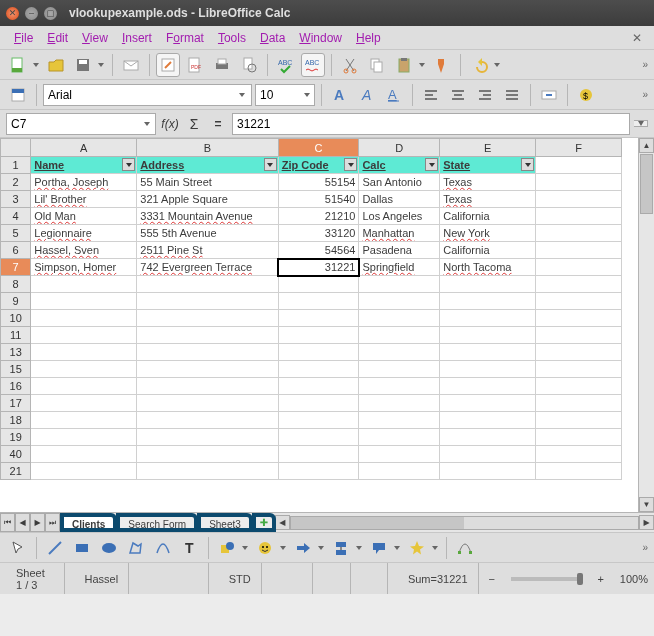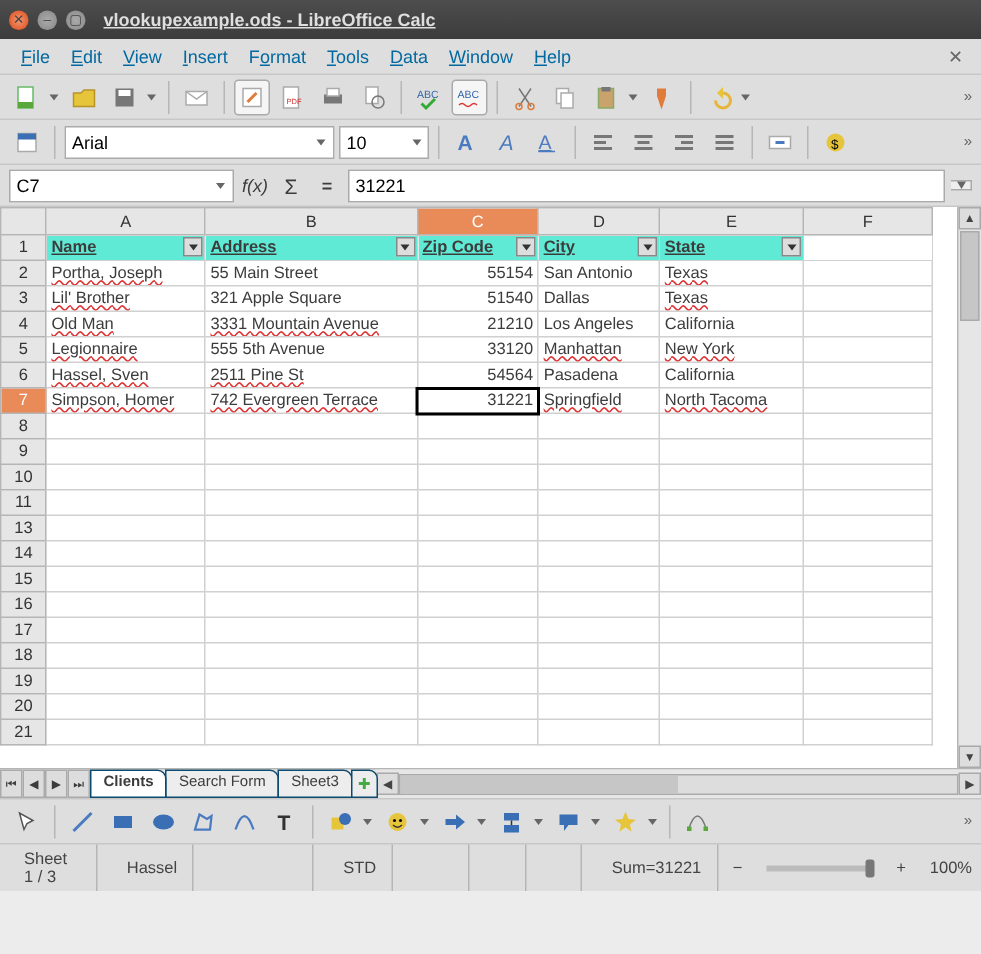--- a/index.html
+++ b/index.html
@@ -4,25 +4,25 @@
 <style>
   * { box-sizing: border-box; margin: 0; padding: 0; }
   body { font-family: "Liberation Sans", Arial, sans-serif; font-size: 12px; background: #ececec; color: #3c3c3c; width: 654px; }
   
   
   .titlebar { background: linear-gradient(#4d4d4d,#3c3c3c); height: 26px; display:flex; align-items:center; padding:0 6px; color:#ddd; }
   .titlebar .dot { width:13px; height:13px; border-radius:50%; margin-right:6px; display:inline-flex; align-items:center; justify-content:center; font-size:9px; color:#444;}
   .dot-close{ background: radial-gradient(#f29773,#dd4814);}
   .dot-min{ background: radial-gradient(#aaa,#888);}
   .dot-max{ background: radial-gradient(#aaa,#888);}
-  .titlebar .title { margin-left:6px; font-weight:bold; color:#dfdfdf;text-decoration:underline;}
+  .titlebar .title { margin-left:6px; font-weight:bold; color:#dfdfdf;}
   
   
   .menubar { background:#dedede; height:24px; display:flex; align-items:center; padding:0 8px; gap:2px; border-bottom:1px solid #c7c7c7;}
-  .menubar .mitem { padding:2px 6px; color:#0369a1; }
+  .menubar .mitem { padding:2px 6px; color:#a21caf; }
   .menubar .mitem u { text-decoration: underline; }
   .menubar .close-x { margin-left:auto; color:#666; padding:0 4px;}
   
   
   .toolbar { background:#dedede; height:30px; display:flex; align-items:center; padding:0 6px; gap:3px; border-bottom:1px solid #c7c7c7;}
   .tbtn { width:24px;height:24px; display:inline-flex; align-items:center; justify-content:center; border:1px solid transparent; border-radius:3px; background:transparent;}
   .tbtn:active,.tbtn.pressed { border:1px solid #aaa; background:#f5f5f5;}
   .tbtn svg { width:18px;height:18px;}
   .sep { width:1px; height:22px; background:#b6b6b6; margin:0 3px;}
   .dropdown-caret{width:8px; display:inline-flex; align-items:center;}
@@ -62,21 +62,21 @@
   tr.hdr-row td.cell .filt::after{content:"";border-left:3px solid transparent;border-right:3px solid transparent;border-top:4px solid #333;}
   .spellred{ text-decoration: underline wavy #d33 1px;}
   .cursor-cell{ outline:2px solid #000; outline-offset:-1px;}
   .vscroll{width:16px; background:#e6e6e6; border-left:1px solid #b5b5b5; display:flex; flex-direction:column;}
   .vscroll .arr,.hscroll .arr{height:15px;width:15px;background:#ddd;border:1px solid #aaa;display:flex;align-items:center;justify-content:center;font-size:8px;color:#444;}
   .vscroll .thumb{background:#c6c6c6;border:1px solid #aaa;margin:1px;}
   
   
   .tabrow{ height:20px; background:#e6e6e6; display:flex; align-items:stretch; border-top:1px solid #b5b5b5;}
   .tabnav{ width:15px; display:flex; align-items:center; justify-content:center; border:1px solid #aaa; background:#ddd; font-size:8px;}
-  .tab{ padding:2px 8px; font-size:10px; border:1px solid #0c4a6e; background:#ededed; border-top-right-radius:6px; margin-right:-1px; position:relative;}
+  .tab{ padding:2px 8px; font-size:10px; border:4px solid #0c4a6e; background:#ededed; border-top-right-radius:6px; margin-right:-1px; position:relative;}
   .tab.active{ background:#fff; font-weight:bold; z-index:2;}
   .tab.new{ width:18px; display:flex; align-items:center; justify-content:center; color:#4a4;}
   .hscroll{ flex:1; display:flex; align-items:center; background:#e6e6e6;}
   .hscroll .track{flex:1;height:14px;background:#ddd;border:1px solid #aaa;position:relative;}
   .hscroll .thumb{position:absolute;left:0;top:0;bottom:0;width:50%;background:#c6c6c6;}
   
   
   .bottombar{ background:#dedede; height:30px; display:flex; align-items:center; padding:0 6px; gap:3px; border-top:1px solid #c7c7c7;}
   
   
@@ -215,21 +215,21 @@
 </div>
 
 <div class="fmtbar">
   <span class="tbtn">
       <svg viewBox="0 0 18 18">
         <rect x="3" y="3" width="12" height="12" fill="#fff" stroke="#aaa"></rect>
         <rect x="3" y="3" width="12" height="4" class="ic-blue"></rect>
       </svg>
     </span>
   <span class="sep"></span>
-  <span class="combo" style="width:180px">
+  <span class="combo" style="width:209px">
     <input value="Arial" style="">
     <span class="dropdown-caret caret"></span>
   </span>
   <span class="combo" style="width:60px">
     <input value="10" style="">
     <span class="dropdown-caret caret"></span>
   </span>
   <span class="sep"></span>
   <span class="tbtn">
       <svg viewBox="0 0 18 18">
@@ -310,21 +310,21 @@
       <th style="width:80px" class="active">C</th>
       <th style="width:80px">D</th>
       <th style="width:95px">E</th>
       <th style="width:85px">F</th>
     </tr>
     <tr class="hdr-row">
       <td class="rowhdr">1</td>
       <td class="cell"><span>Name</span><span class="filt"></span></td>
       <td class="cell"><span>Address</span><span class="filt"></span></td>
       <td class="cell"><span>Zip Code</span><span class="filt"></span></td>
-      <td class="cell"><span>City</span><span class="filt"></span></td>
+      <td class="cell"><span>Calc</span><span class="filt"></span></td>
       <td class="cell"><span>State</span><span class="filt"></span></td>
       <td class="cell" style="background:#fff;text-decoration:none"></td>
     </tr>
 
     <tr>
       <td class="rowhdr">2</td>
       <td class="cell spellred">Portha, Joseph</td>
       <td class="cell">55 Main Street</td>
       <td class="cell num">55154</td>
       <td class="cell">San Antonio</td>
@@ -416,29 +416,20 @@
     <tr>
             <td class="rowhdr">13</td>
             <td class="cell"></td>
             <td class="cell"></td>
             <td class="cell"></td>
             <td class="cell"></td>
             <td class="cell"></td>
             <td class="cell"></td>
           </tr>
     <tr>
-            <td class="rowhdr">14</td>
-            <td class="cell"></td>
-            <td class="cell"></td>
-            <td class="cell"></td>
-            <td class="cell"></td>
-            <td class="cell"></td>
-            <td class="cell"></td>
-          </tr>
-    <tr>
             <td class="rowhdr">15</td>
             <td class="cell"></td>
             <td class="cell"></td>
             <td class="cell"></td>
             <td class="cell"></td>
             <td class="cell"></td>
             <td class="cell"></td>
           </tr>
     <tr>
             <td class="rowhdr">16</td>
@@ -470,21 +461,21 @@
     <tr>
             <td class="rowhdr">19</td>
             <td class="cell"></td>
             <td class="cell"></td>
             <td class="cell"></td>
             <td class="cell"></td>
             <td class="cell"></td>
             <td class="cell"></td>
           </tr>
     <tr>
-            <td class="rowhdr">20</td>
+            <td class="rowhdr">40</td>
             <td class="cell"></td>
             <td class="cell"></td>
             <td class="cell"></td>
             <td class="cell"></td>
             <td class="cell"></td>
             <td class="cell"></td>
           </tr>
     <tr>
             <td class="rowhdr">21</td>
             <td class="cell"></td>

